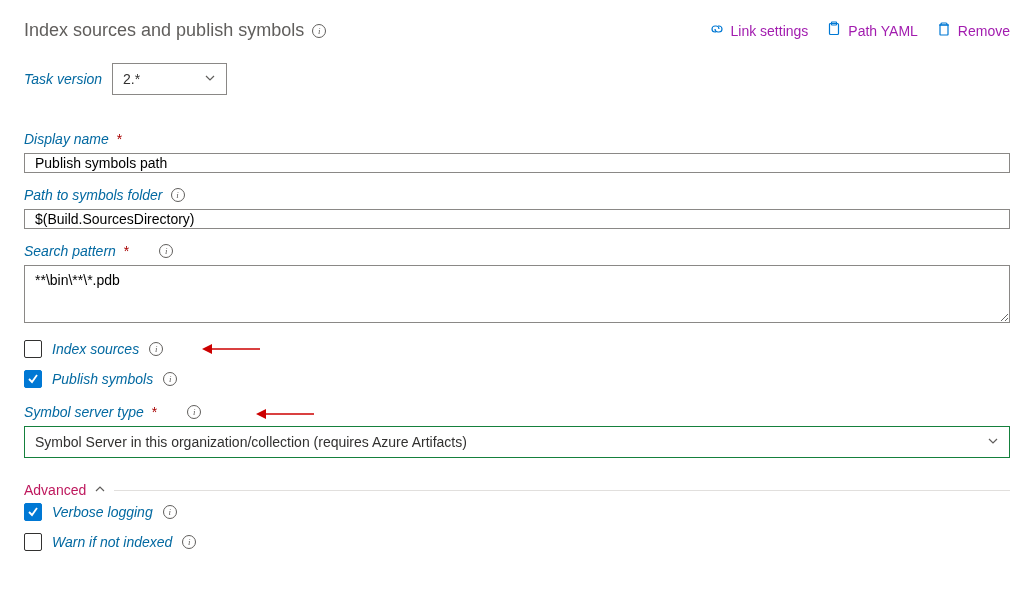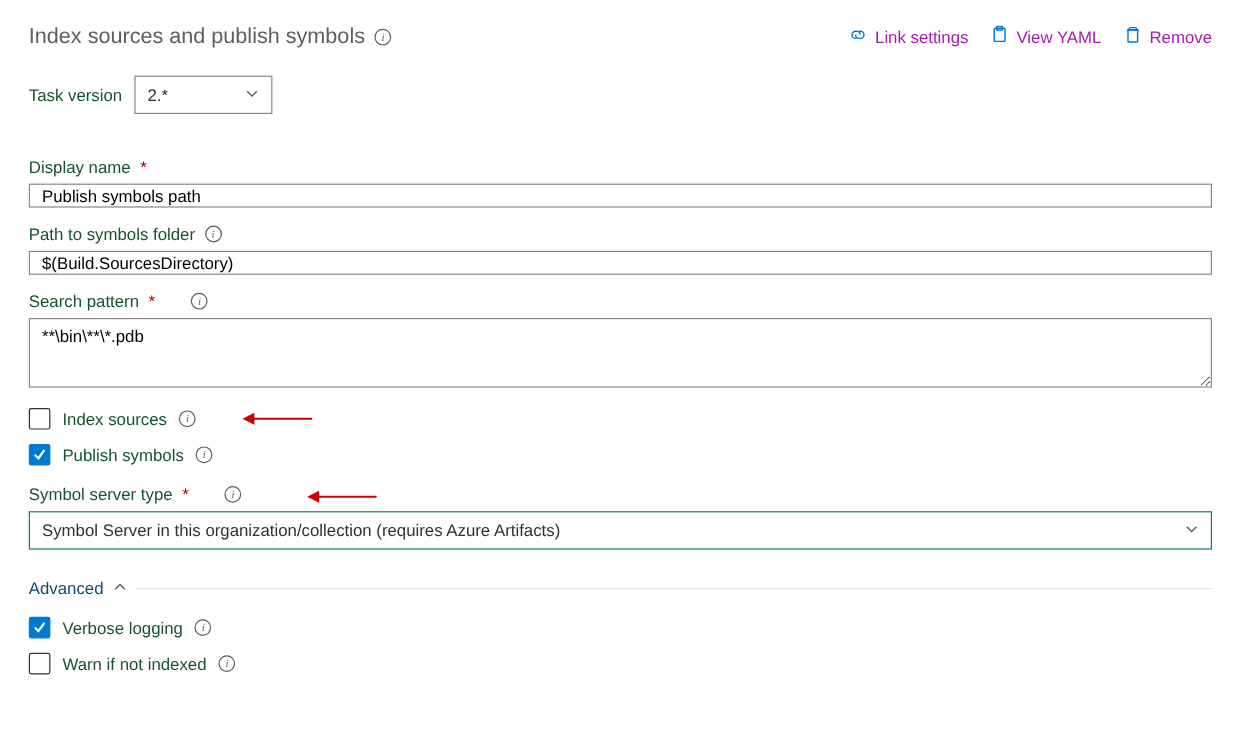--- a/index.html
+++ b/index.html
@@ -39,21 +39,22 @@
       cursor: pointer;
     }
     .task-version-row {
       display: flex;
       align-items: center;
       gap: 10px;
       margin-bottom: 36px;
     }
     .label {
       font-size: 14px;
-      color: #14532d;
+      color: #0369a1;
+      font-style: italic;
     }
     .required { color: #a80000; }
     .select-box {
       border: 1px solid #8a8886;
       height: 32px;
       padding: 4px 32px 4px 10px;
       font-size: 14px;
       background: #fff;
       position: relative;
       display: flex;
@@ -135,23 +136,23 @@
       position: relative;
       display: flex;
       align-items: center;
       cursor: pointer;
     }
     .section-header {
       display: flex;
       align-items: center;
       gap: 8px;
       margin-top: 24px;
-      margin-bottom: 16px;
-      font-size: 14px;
-      color: #0c4a6e;
+      margin-bottom: 5px;
+      font-size: 14px;
+      color: #be185d;
       justify-content: flex-end;
     }
     .section-header .line { flex: 1; height: 1px; background: #e1dfdd; }
     .red-arrow {
       position: absolute;
       pointer-events: none;
     }
     .red-arrow svg { display: block; }
     .icon-svg { display: inline-block; }
   </style>
@@ -173,21 +174,21 @@
       </span>
       <span>Link settings</span>
     </div>
     <div class="action-link">
       <span class="icon-svg">
         <svg width="16" height="16" viewBox="0 0 16 16" fill="none" stroke="#0078d4" stroke-width="1.2">
             <rect x="3.5" y="2.5" width="9" height="11" rx="1"></rect>
             <rect x="5.5" y="1" width="5" height="3" rx="0.5"></rect>
           </svg>
       </span>
-      <span>View YAML</span>
+      <span>Path YAML</span>
     </div>
     <div class="action-link">
       <span class="icon-svg">
         <svg width="16" height="16" viewBox="0 0 16 16" fill="none" stroke="#0078d4" stroke-width="1.2">
             <path d="M3 4h10"></path>
             <path d="M5 4V3a1 1 0 0 1 1-1h4a1 1 0 0 1 1 1v1"></path>
             <rect x="4" y="4" width="8" height="10" rx="0.5"></rect>
           </svg>
       </span>
       <span>Remove</span>

